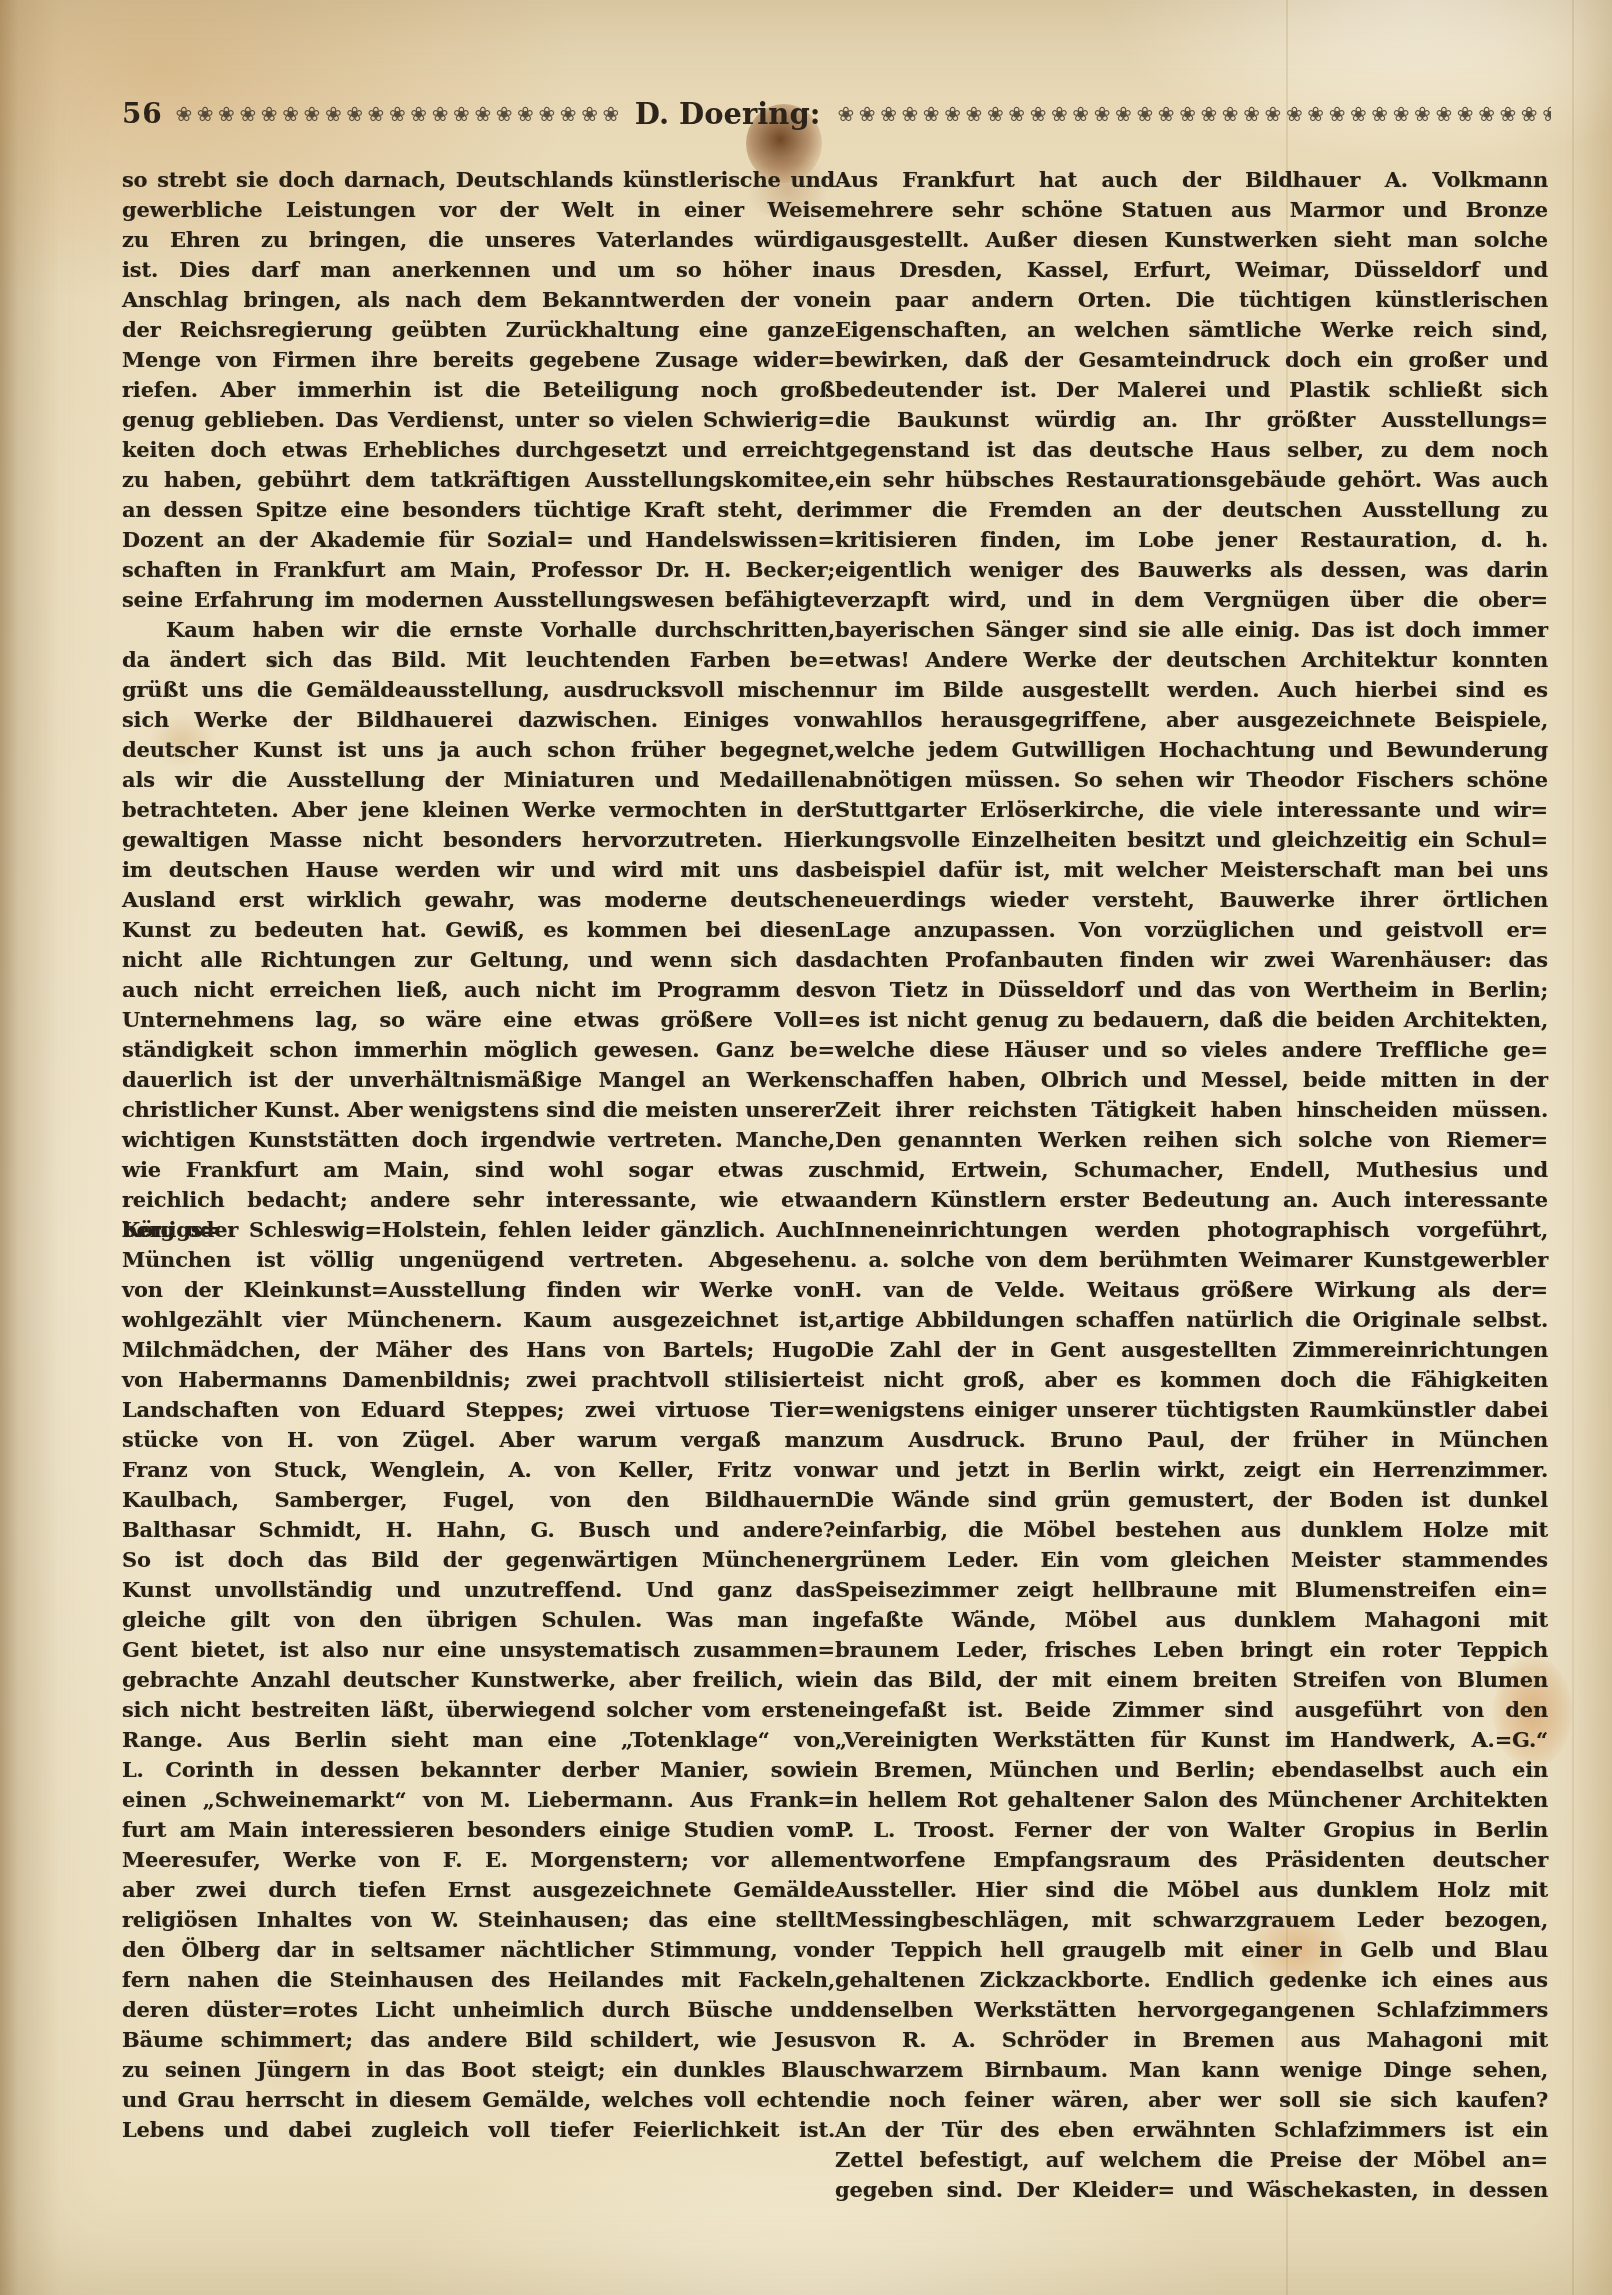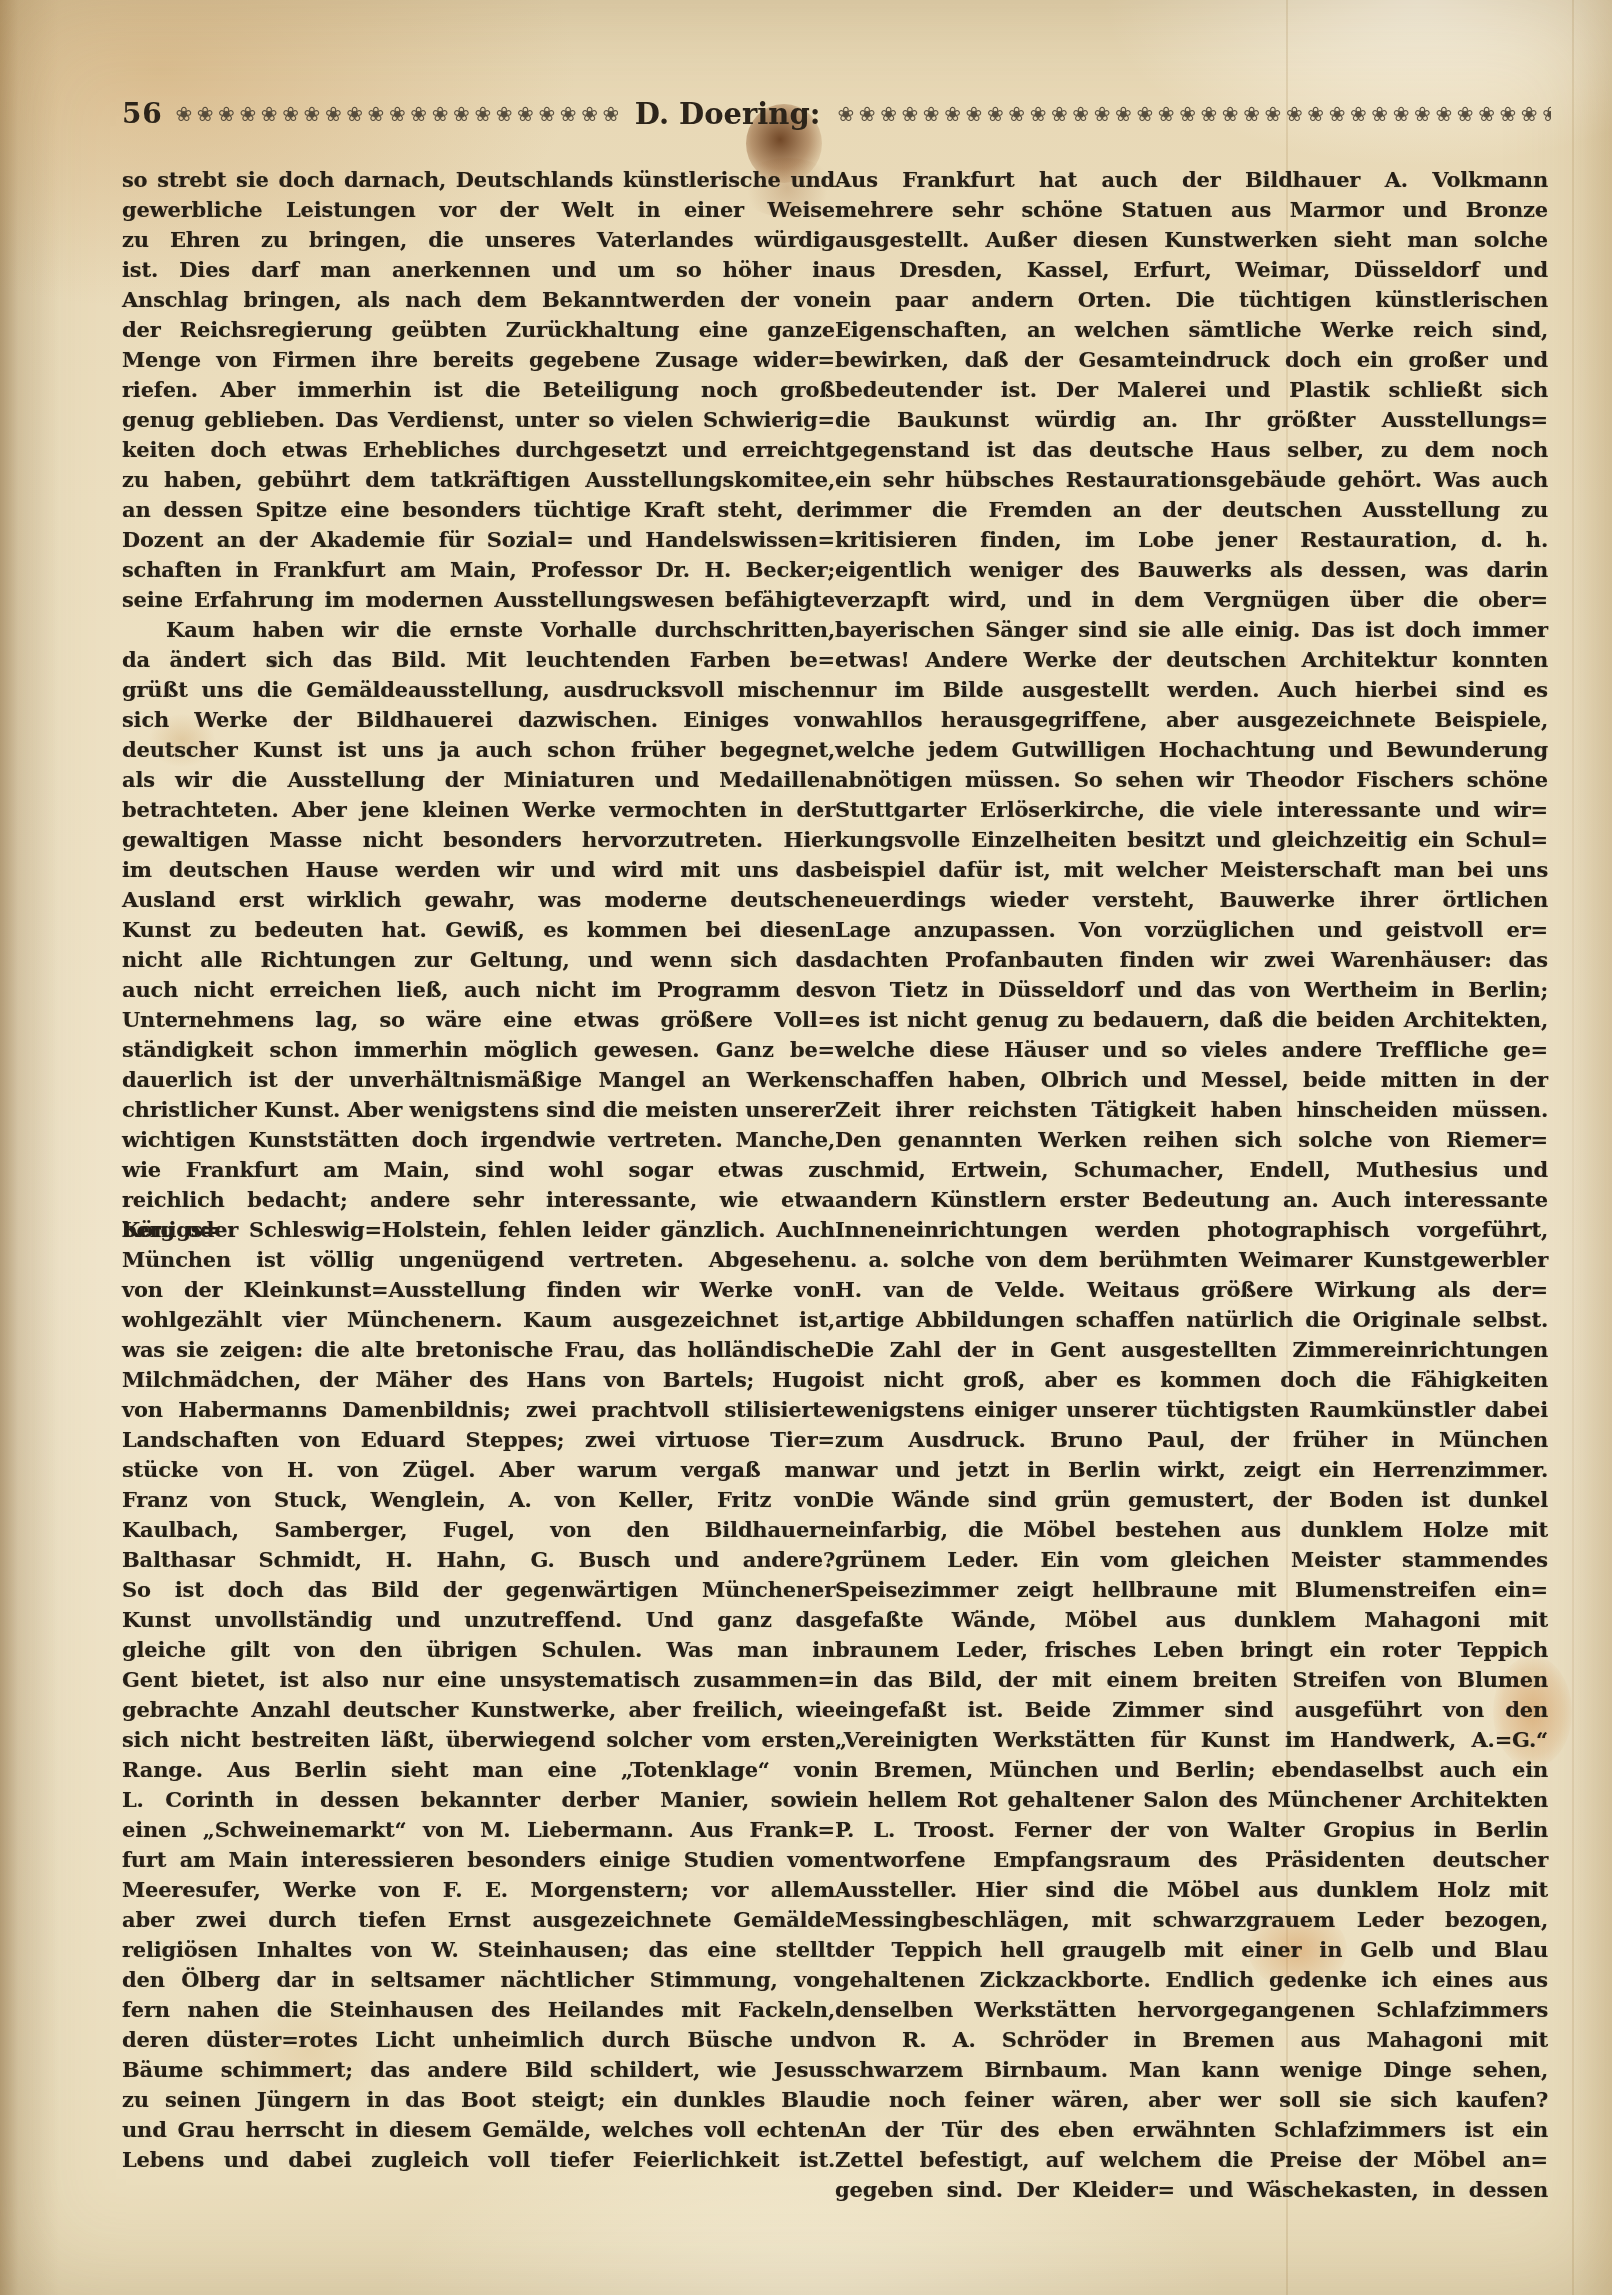--- a/index.html
+++ b/index.html
@@ -127,21 +127,20 @@
         <div class="tl">ständigkeit schon immerhin möglich gewesen.  Ganz be=</div>
         <div class="tl">dauerlich ist der unverhältnismäßige Mangel an Werken</div>
         <div class="tl">christlicher Kunst. Aber wenigstens sind die meisten unserer</div>
         <div class="tl">wichtigen Kunststätten doch irgendwie vertreten.  Manche,</div>
         <div class="tl">wie Frankfurt am Main, sind wohl sogar etwas zu</div>
         <div class="tl">reichlich bedacht; andere sehr interessante, wie etwa Königs=</div>
         <div class="tl">berg oder Schleswig=Holstein, fehlen leider gänzlich.  Auch</div>
         <div class="tl">München ist völlig ungenügend vertreten.  Abgesehen</div>
         <div class="tl">von der Kleinkunst=Ausstellung finden wir Werke von</div>
         <div class="tl">wohlgezählt vier Münchenern.  Kaum ausgezeichnet ist,</div>
-        <div class="tl">was sie zeigen: die alte bretonische Frau, das holländische</div>
         <div class="tl">Milchmädchen, der Mäher des Hans von Bartels; Hugo</div>
         <div class="tl">von Habermanns Damenbildnis; zwei prachtvoll stilisierte</div>
         <div class="tl">Landschaften von Eduard Steppes; zwei virtuose Tier=</div>
         <div class="tl">stücke von H. von Zügel.  Aber warum vergaß man</div>
         <div class="tl">Franz von Stuck, Wenglein, A. von Keller, Fritz von</div>
         <div class="tl">Kaulbach, Samberger, Fugel, von den Bildhauern</div>
         <div class="tl">Balthasar Schmidt, H. Hahn, G. Busch und andere?</div>
         <div class="tl">So ist doch das Bild der gegenwärtigen Münchener</div>
         <div class="tl">Kunst unvollständig und unzutreffend.  Und ganz das</div>
         <div class="tl">gleiche gilt von den übrigen Schulen.  Was man in</div>

